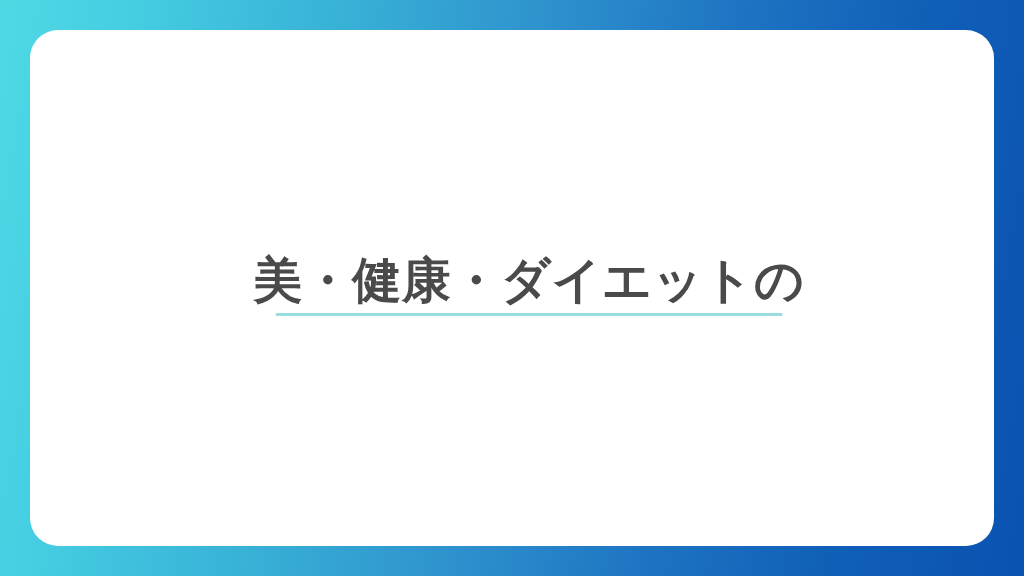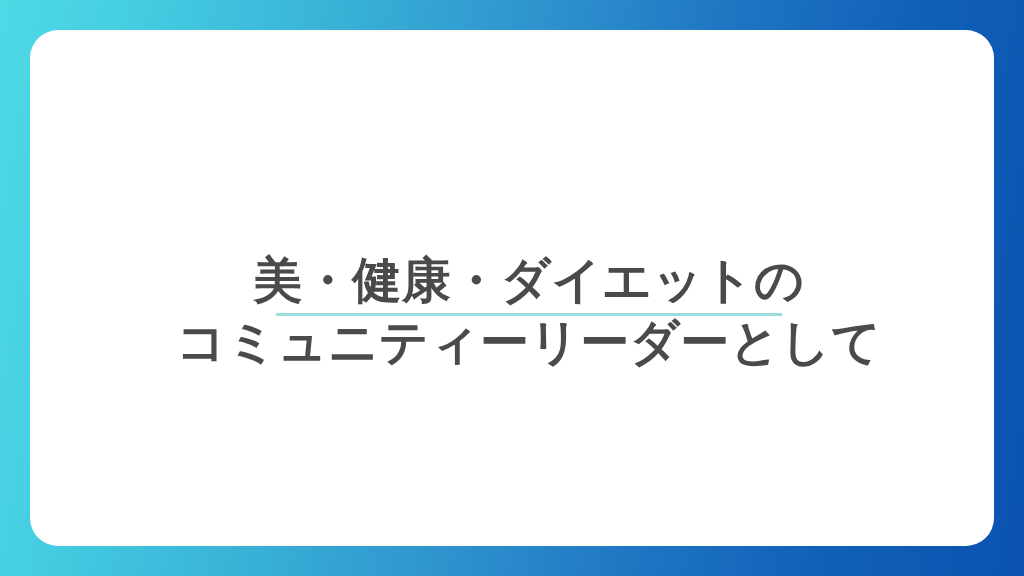--- a/index.html
+++ b/index.html
@@ -128,18 +128,17 @@
 </head>
 <body>
 
 <div class="slide">
 
   <div class="card">
 
 
     <div class="headline">
       <span class="headline-line underlined">美・健康・ダイエットの</span>
-      <span class="headline-line">コミュニティーリーダーとして</span>
     </div>
 
 
   </div>
 </div>
 
 </body></html>

